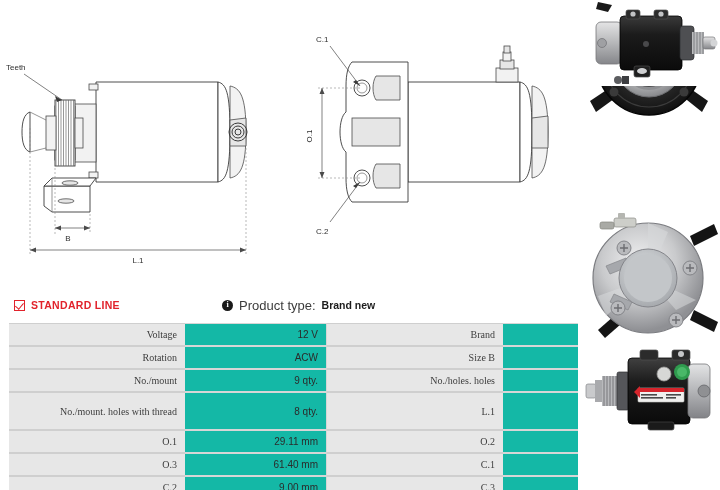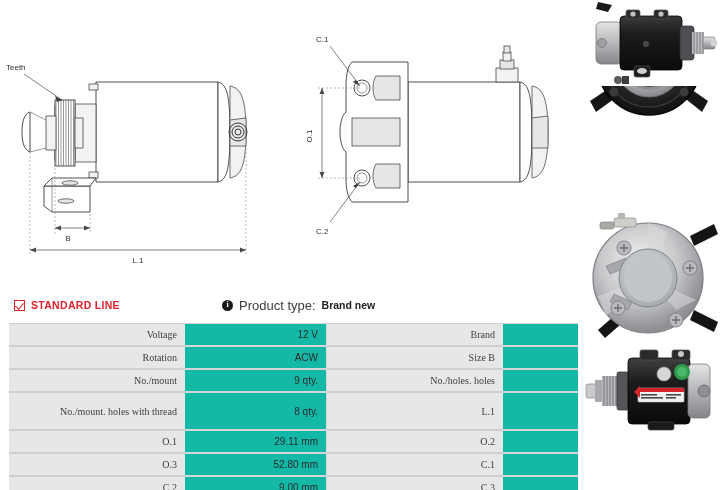--- a/index.html
+++ b/index.html
@@ -310,21 +310,21 @@
       <td class="v v2">196.00 mm</td>
     </tr>
     <tr>
       <td class="k k1">O.1</td>
       <td class="v v1">29.11 mm</td>
       <td class="k k2">O.2</td>
       <td class="v v2">76.00 mm</td>
     </tr>
     <tr>
       <td class="k k1">O.3</td>
-      <td class="v v1">52.80 mm</td>
+      <td class="v v1">61.40 mm</td>
       <td class="k k2">C.1</td>
       <td class="v v2">8.00 mm</td>
     </tr>
     <tr>
       <td class="k k1">C.2</td>
       <td class="v v1">9.00 mm</td>
       <td class="k k2">C.3</td>
       <td class="v v2">9.00 mm</td>
     </tr>
   </tbody>

